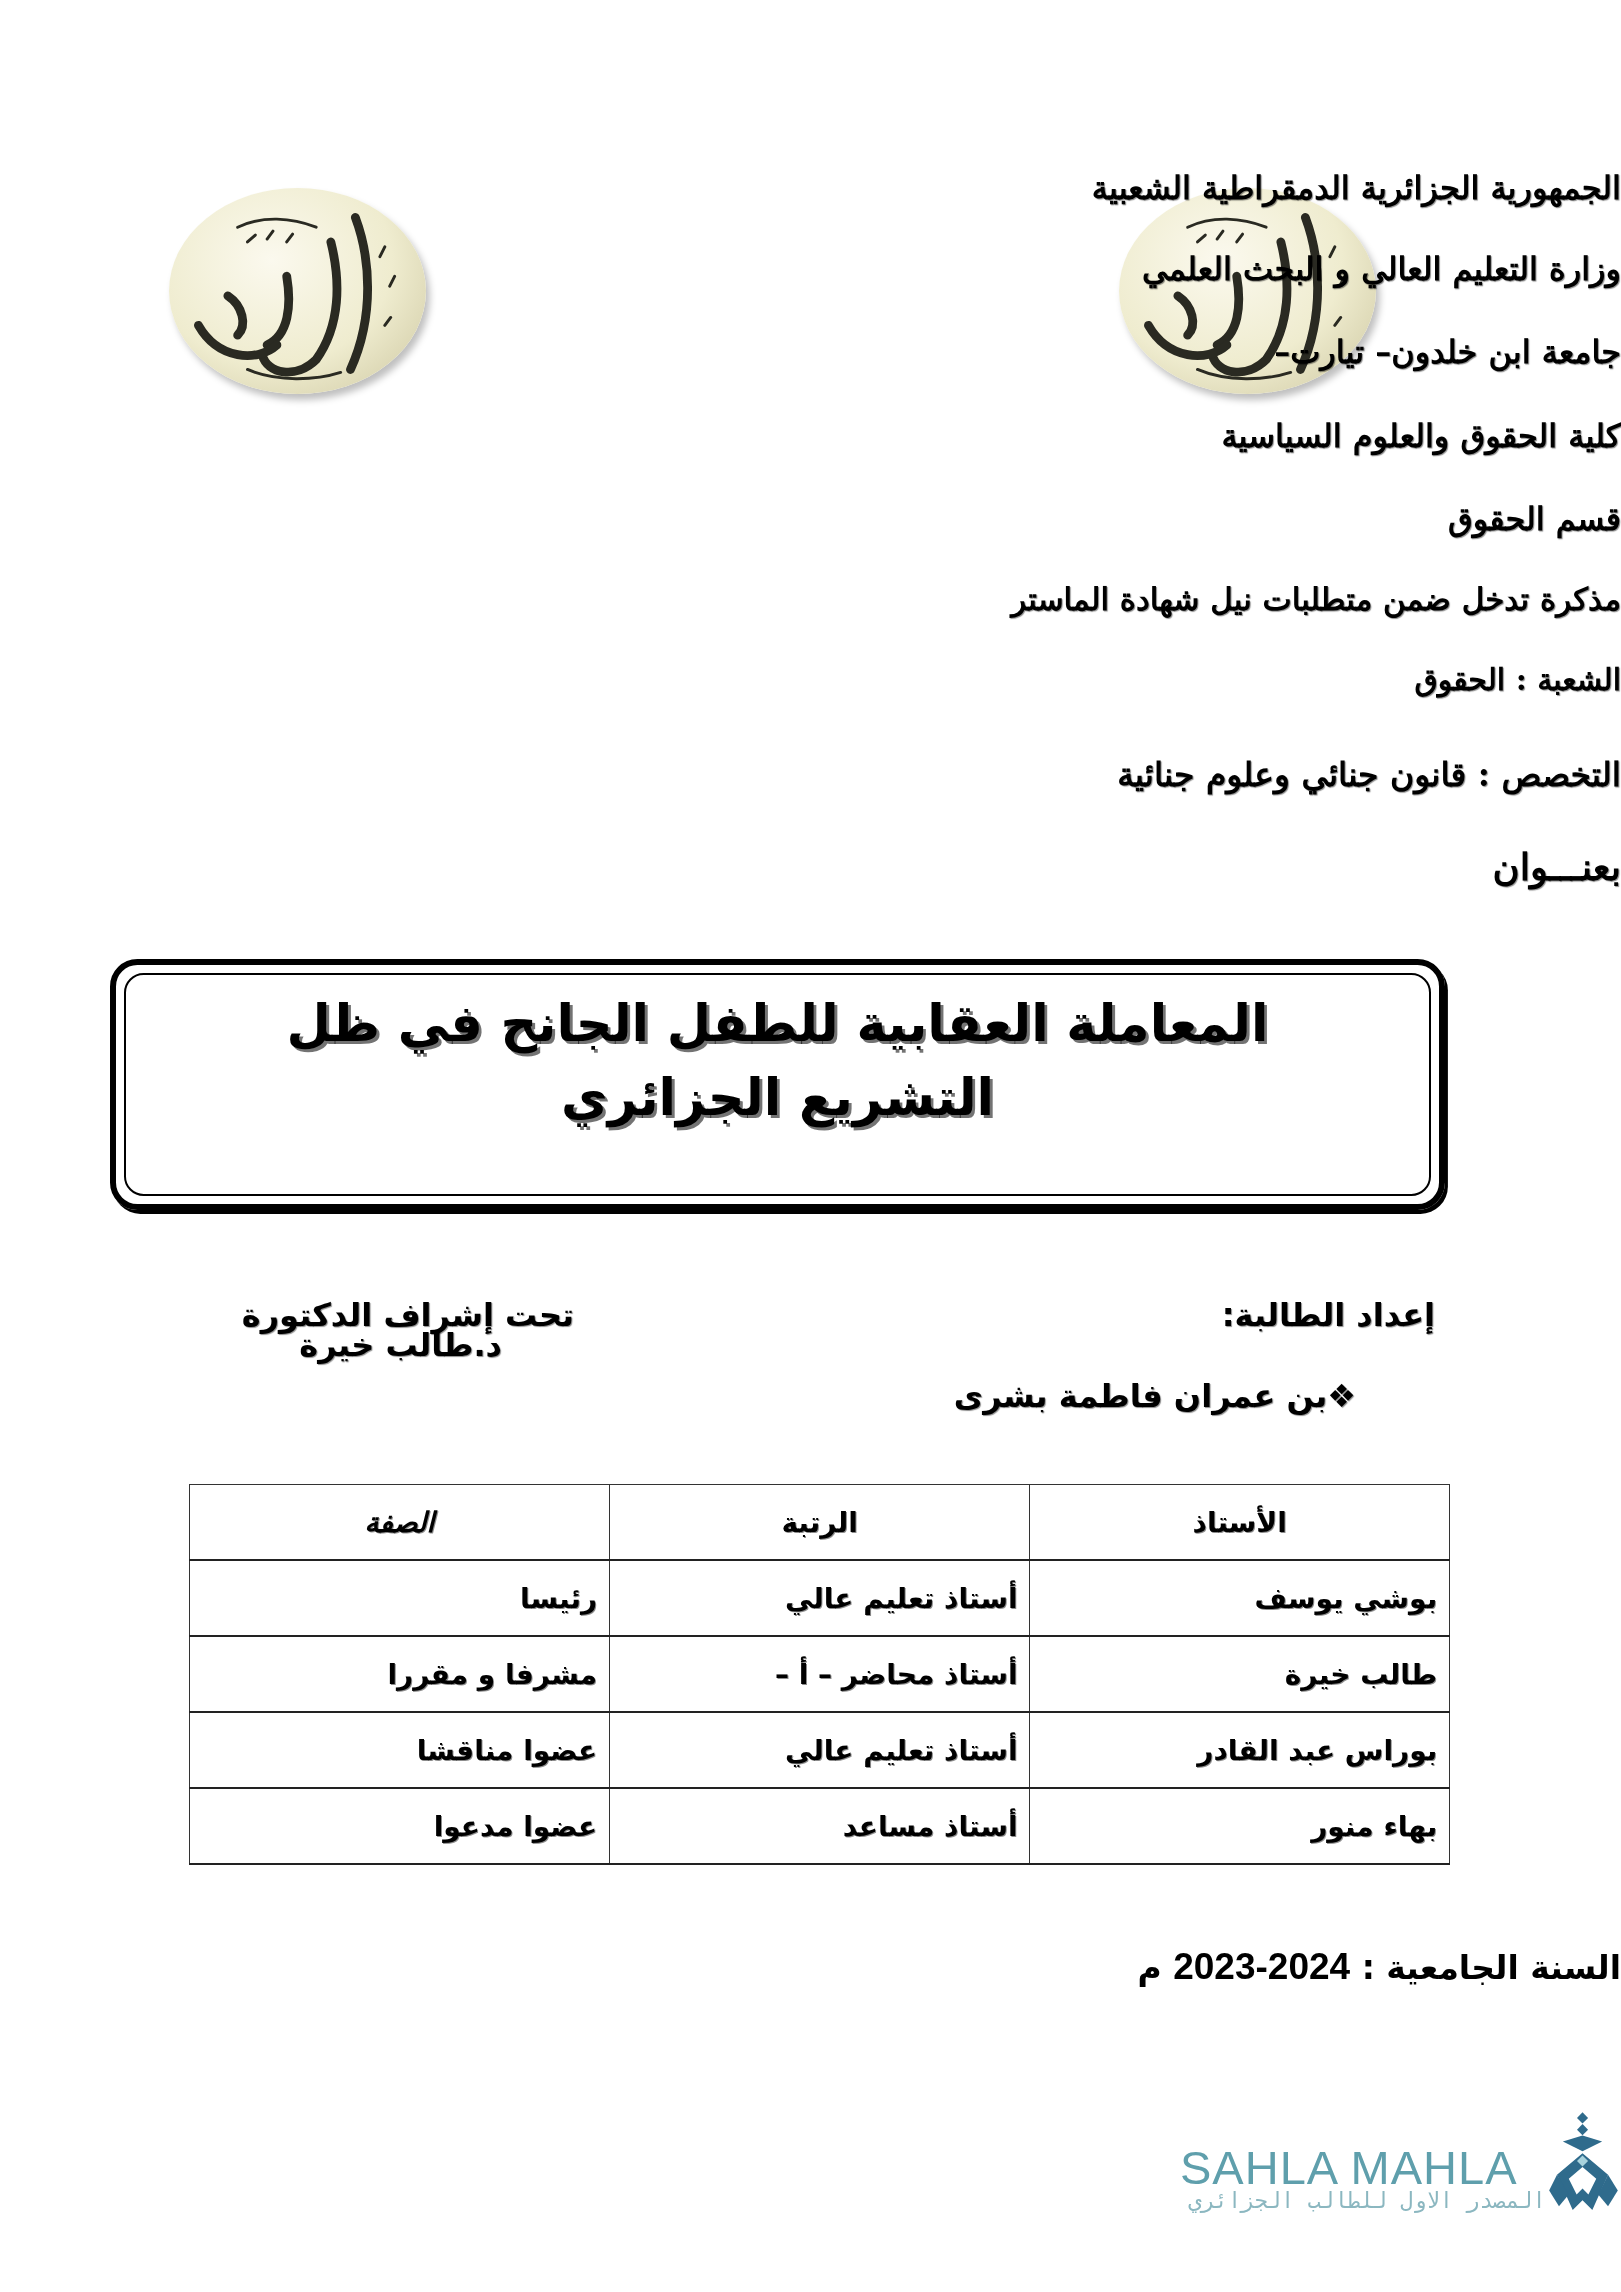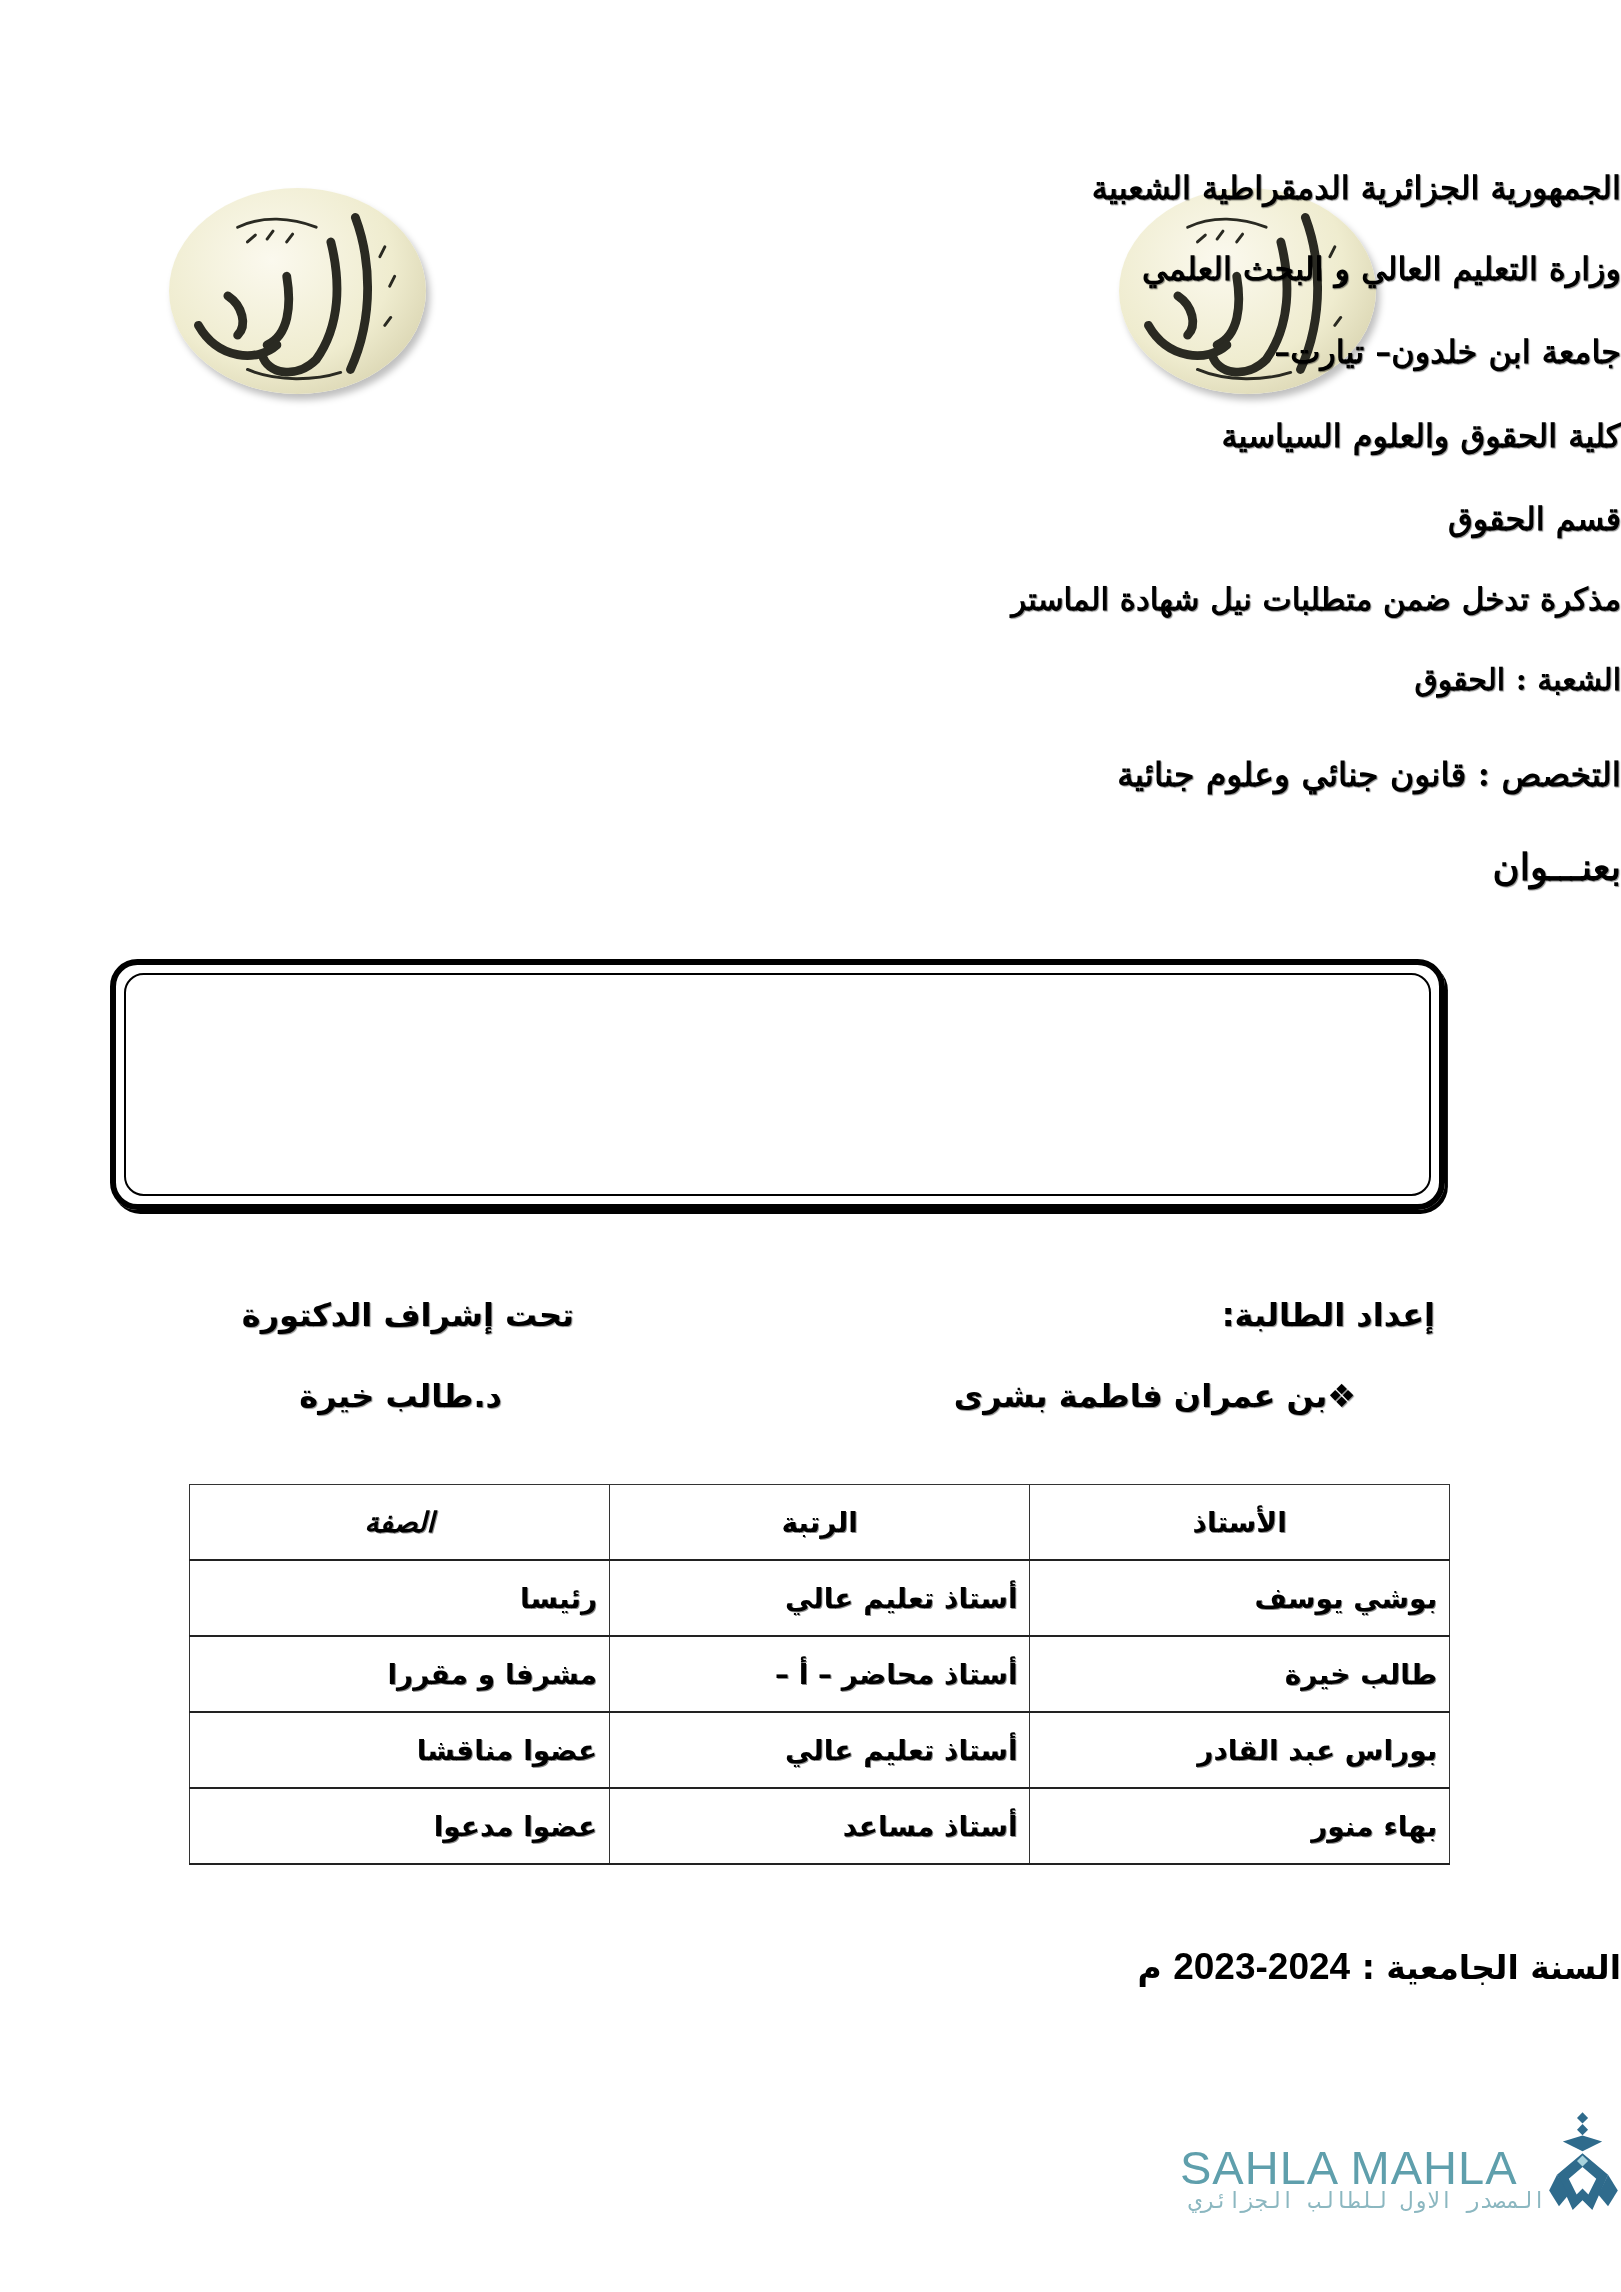--- a/index.html
+++ b/index.html
@@ -126,28 +126,29 @@
 <div class="center-line hdr" style="top:333px;">جامعة ابن خلدون– تيارت–</div>
 <div class="center-line hdr" style="top:417px;">كلية الحقوق والعلوم السياسية</div>
 <div class="center-line hdr" style="top:500px;">قسم الحقوق</div>
 <div class="center-line hdr" style="top:581px; font-size:31px;">مذكرة تدخل ضمن متطلبات نيل شهادة الماستر</div>
 <div class="center-line hdr" style="top:662px; font-size:30px;">الشعبة : الحقوق</div>
 <div class="center-line hdr" style="top:755px; font-size:33px;">التخصص : قانون جنائي وعلوم جنائية</div>
 <div class="center-line hdr" style="top:845px; font-size:37px;">بعنـــوان</div>
 
 <div class="title-box">
   <div class="title-box-inner"></div>
+  <div class="title-text">المعاملة العقابية للطفل الجانح في ظل التشريع الجزائري</div>
 </div>
 
 <div class="label-text" style="right:186px; top:1296px;">إعداد الطالبة:</div>
 <div class="label-text" style="right:1047px; top:1296px;">تحت إشراف الدكتورة</div>
 <div class="label-text" style="right:265px; top:1377px;">
   <span style="font-family:'DejaVu Sans',sans-serif;">❖</span><span>بن عمران فاطمة بشرى</span>
 </div>
-<div class="label-text" style="right:1119px; top:1377px;margin-left:8px;">د.طالب خيرة</div>
+<div class="label-text" style="right:1119px; top:1326px;margin-left:8px;">د.طالب خيرة</div>
 
 <table class="jury">
   <tbody>
       <tr>
     <th style="width:420px;">الأستاذ</th>
     <th style="width:421px;text-align:center;">الرتبة</th>
     <th style="width:420px;font-style:italic;">الصفة</th>
   </tr>
   <tr>
     <td>بوشي يوسف</td>

